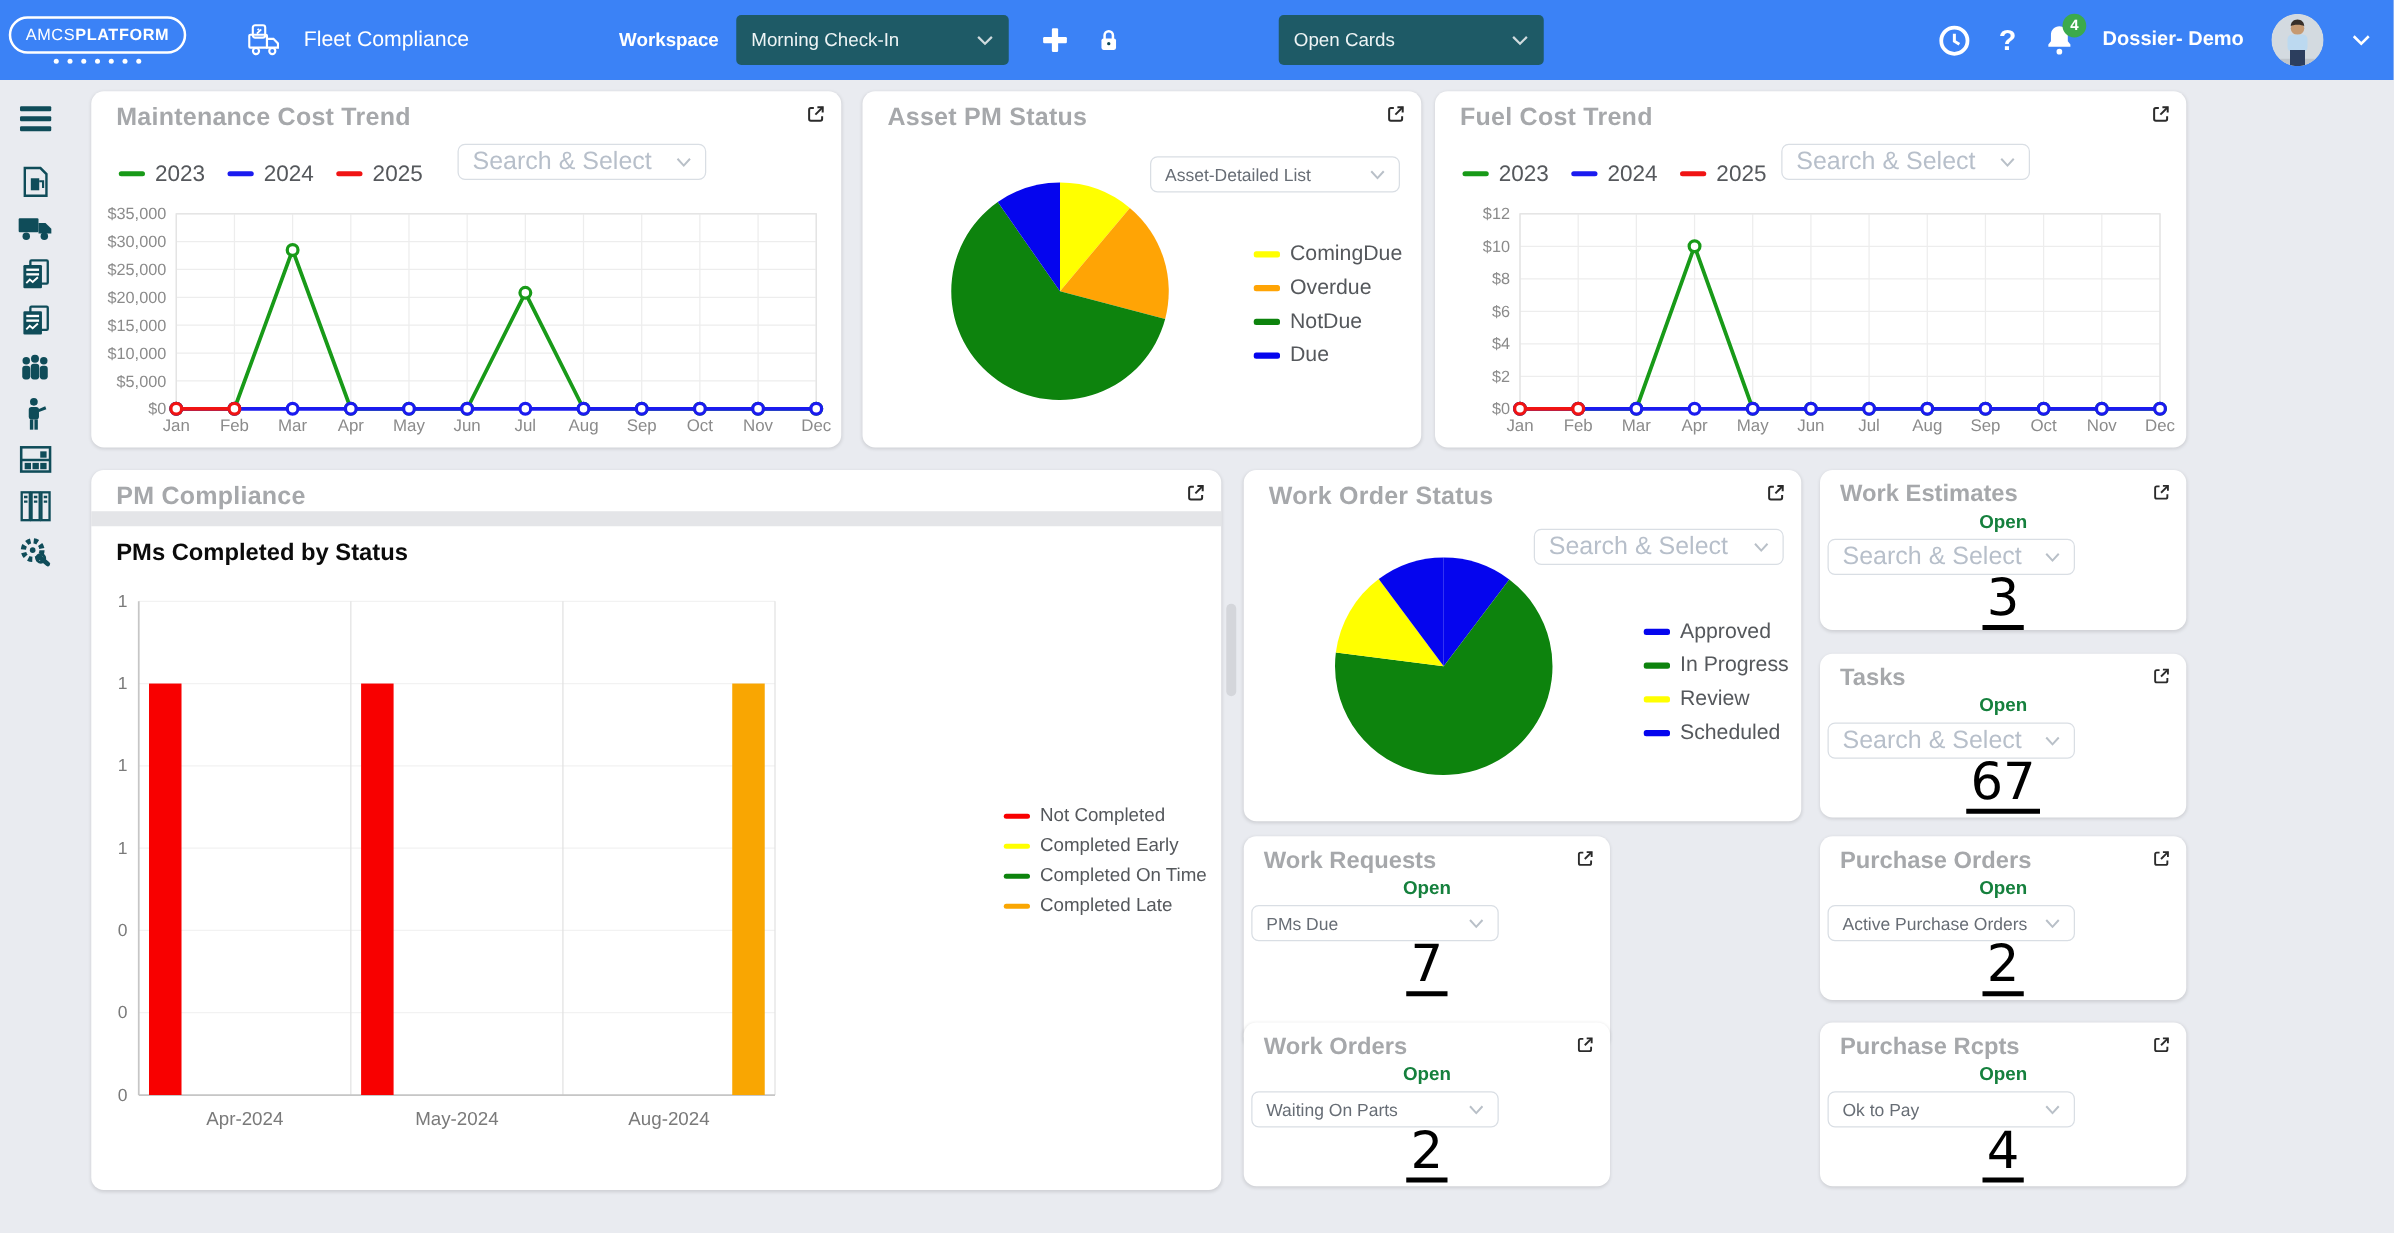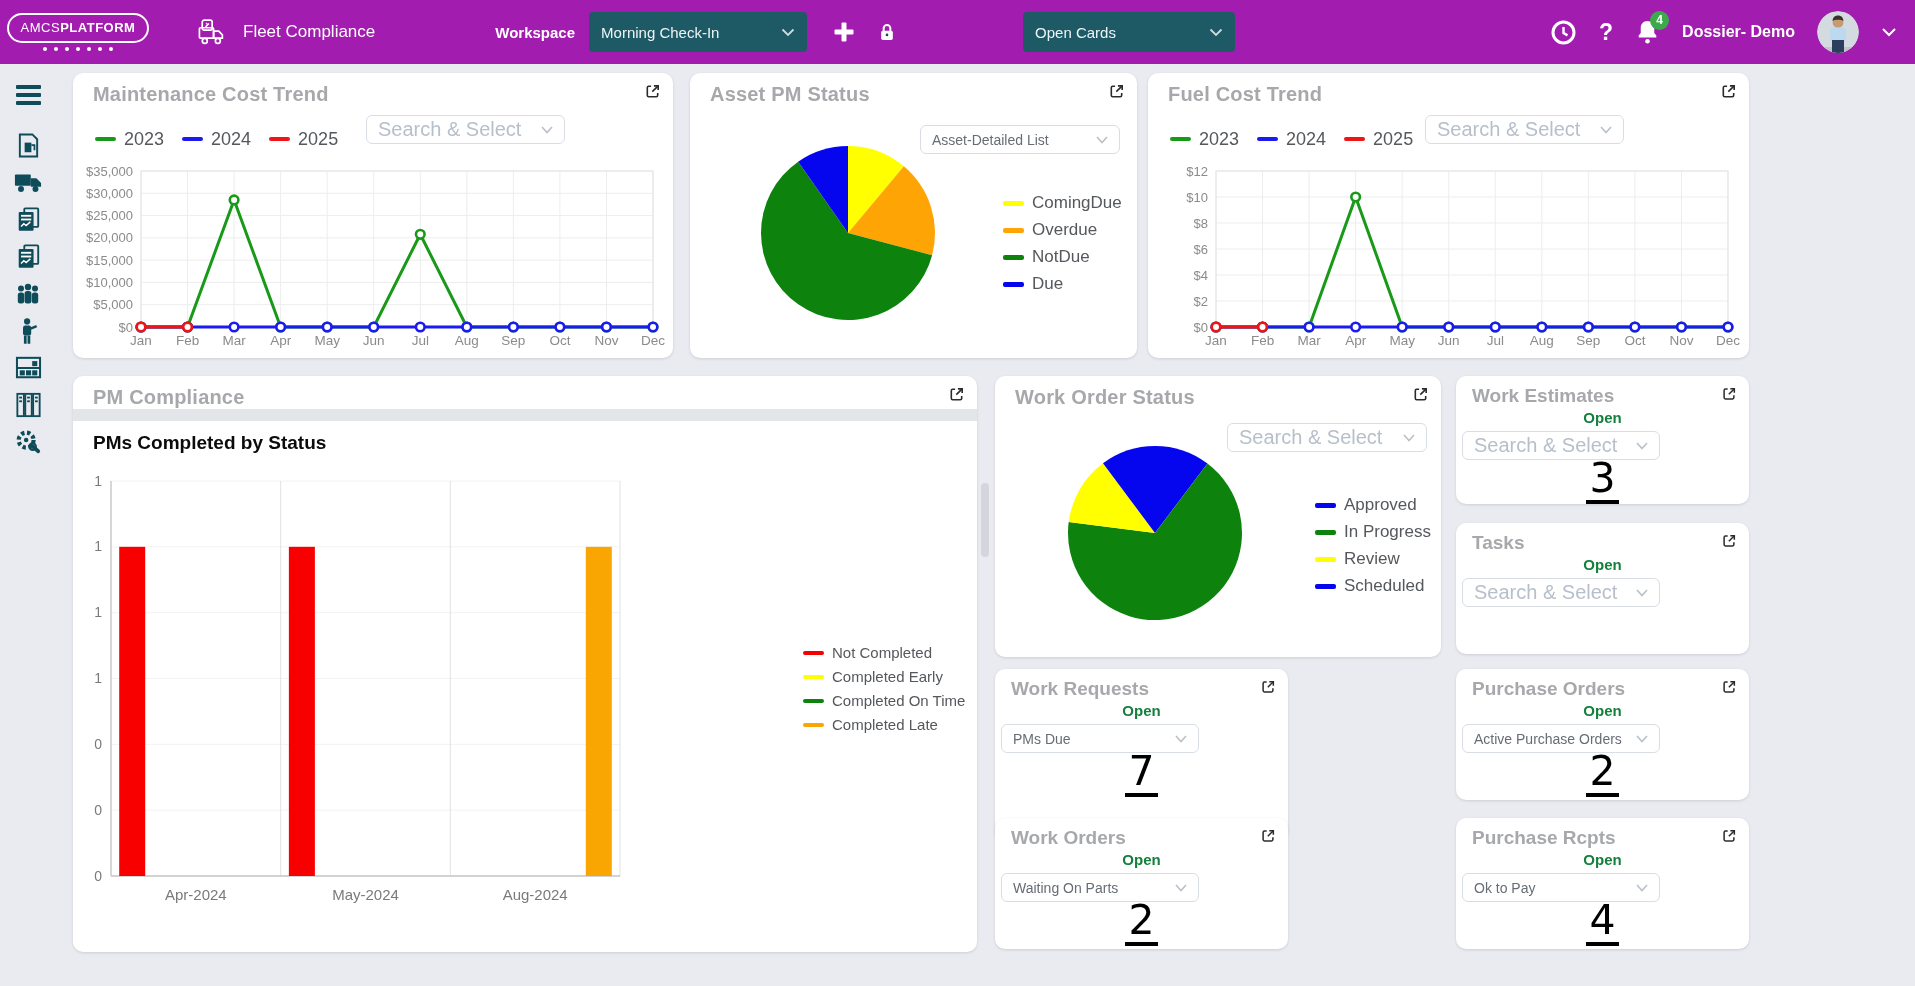--- a/index.html
+++ b/index.html
@@ -7,21 +7,21 @@
   body {
     background:#e9ebf0;
     font-family:"Liberation Sans", sans-serif;
     position:relative;
     overflow:hidden;
     color:#222;
   }
   
   .topbar {
     position:absolute; left:0; top:0; width:1915px; height:64px;
-    background:#a21caf; display:flex; align-items:center; color:#fff; z-index:5;
+    background:#3b82f6; display:flex; align-items:center; color:#fff; z-index:5;
   }
   .brand { margin-left:14px; width:128px; display:flex; flex-direction:column; align-items:center; cursor:pointer; }
   .cloud { border:2.5px solid #fff; border-radius:24px; padding:5px 12px 6px; font-size:13px; letter-spacing:.5px; white-space:nowrap; }
   .cloud .b1 { font-weight:400; }
   .cloud .b2 { font-weight:700; }
   .dots { display:flex; gap:7px; margin-top:4px; }
   .dots i { width:4px; height:4px; border-radius:50%; background:#fff; }
   .app { display:flex; align-items:center; gap:11px; margin-left:56px; }
   .app-title { font-size:17px; }
   .ws-label { margin-left:120px; font-weight:700; font-size:15px; }
@@ -678,20 +678,21 @@
   </button>
   <div class="open-label">Open</div>
   <div class="select small-select">
     <span class="ph">Search &amp; Select</span>
     <span>
         <svg width="12" height="8" viewBox="0 0 12 8" fill="none" stroke="#b9c0c8" stroke-width="1.6">
           <polyline points="1,1 6,6.5 11,1"></polyline>
         </svg>
       </span>
   </div>
+  <div class="count"><span>67</span></div>
 </section>
 
 <section class="card" style="left:995px;top:669px;width:293px;height:170px">
   <h2 class="card-title-sm">Work Requests</h2>
   <button class="expand-btn">
     <svg width="16" height="16" viewBox="0 0 18 18" fill="none" stroke="#2b2b2b" stroke-width="1.7">
         <path d="M7.5 3.5H5A1.5 1.5 0 0 0 3.5 5v8A1.5 1.5 0 0 0 5 14.5h8a1.5 1.5 0 0 0 1.5-1.5v-2.5"></path>
         <path d="M10.5 3H15v4.5"></path>
         <path d="M15 3l-6.2 6.2"></path>
       </svg>

